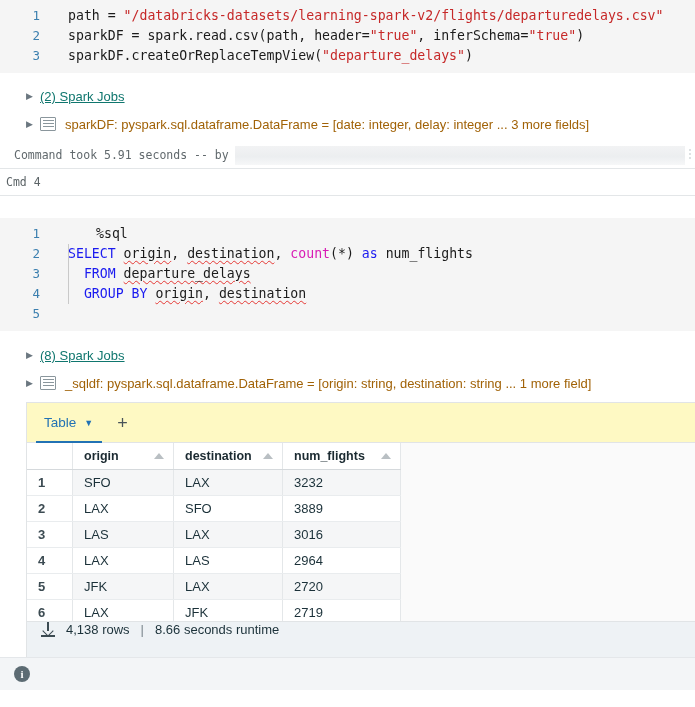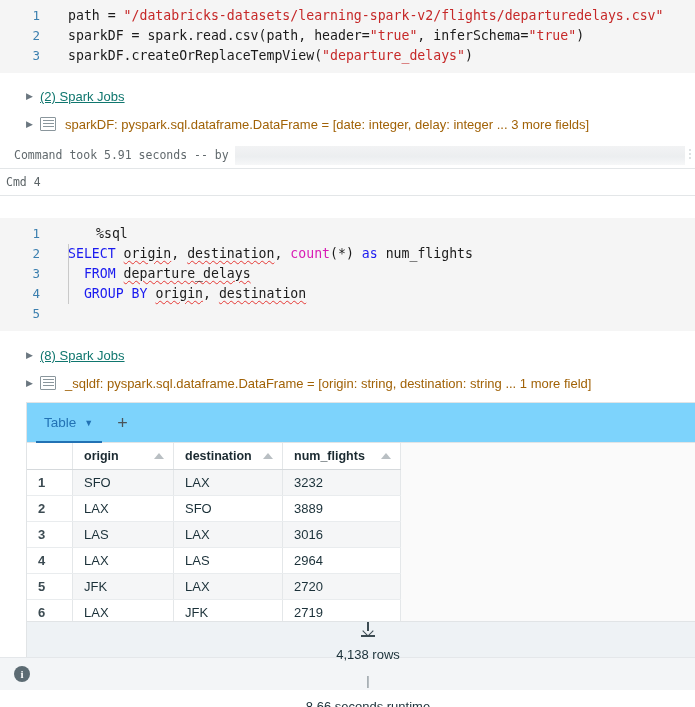--- a/index.html
+++ b/index.html
@@ -143,21 +143,21 @@
   }
 
   .spacer-white { background:#fff; }
 
   
   .results {
     margin-left: 26px;
     margin-right: 0;
     border-top: 1px solid #e1e4e6;
     border-left: 1px solid #e1e4e6;
-    background: #7dd3fc;
+    background: #fef9c3;
   }
   .tabbar {
     height: 39px;
     display: flex;
     align-items: center;
     padding-left: 9px;
     position: relative;
     border-bottom: 1px solid #e1e4e6;
   }
   .tab {
@@ -245,28 +245,27 @@
     width: 0; height: 0;
     border-left: 5.5px solid transparent;
     border-right: 5.5px solid transparent;
     border-bottom: 6px solid #b9bfc3;
   }
 
   
   .footer-bar {
     height: 35px;
     display: flex;
-    align-items: center;
+    align-items: flex-start;
     gap: 11px;
     padding-left: 14px;
     background: #eef2f5;
     border-top: 1px solid #e1e4e6;
     font-size: 13px;
     color: #1b3139;
-    flex-direction: column;
   }
   .dl-icon {
     width: 14px; height: 14px;
     position: relative;
     display: inline-block;
     flex: none;
   }
   .dl-icon::before {
     content:"";
     position:absolute; left:6px; top:0; width:1.6px; height:9px; background:#3c4b52;

